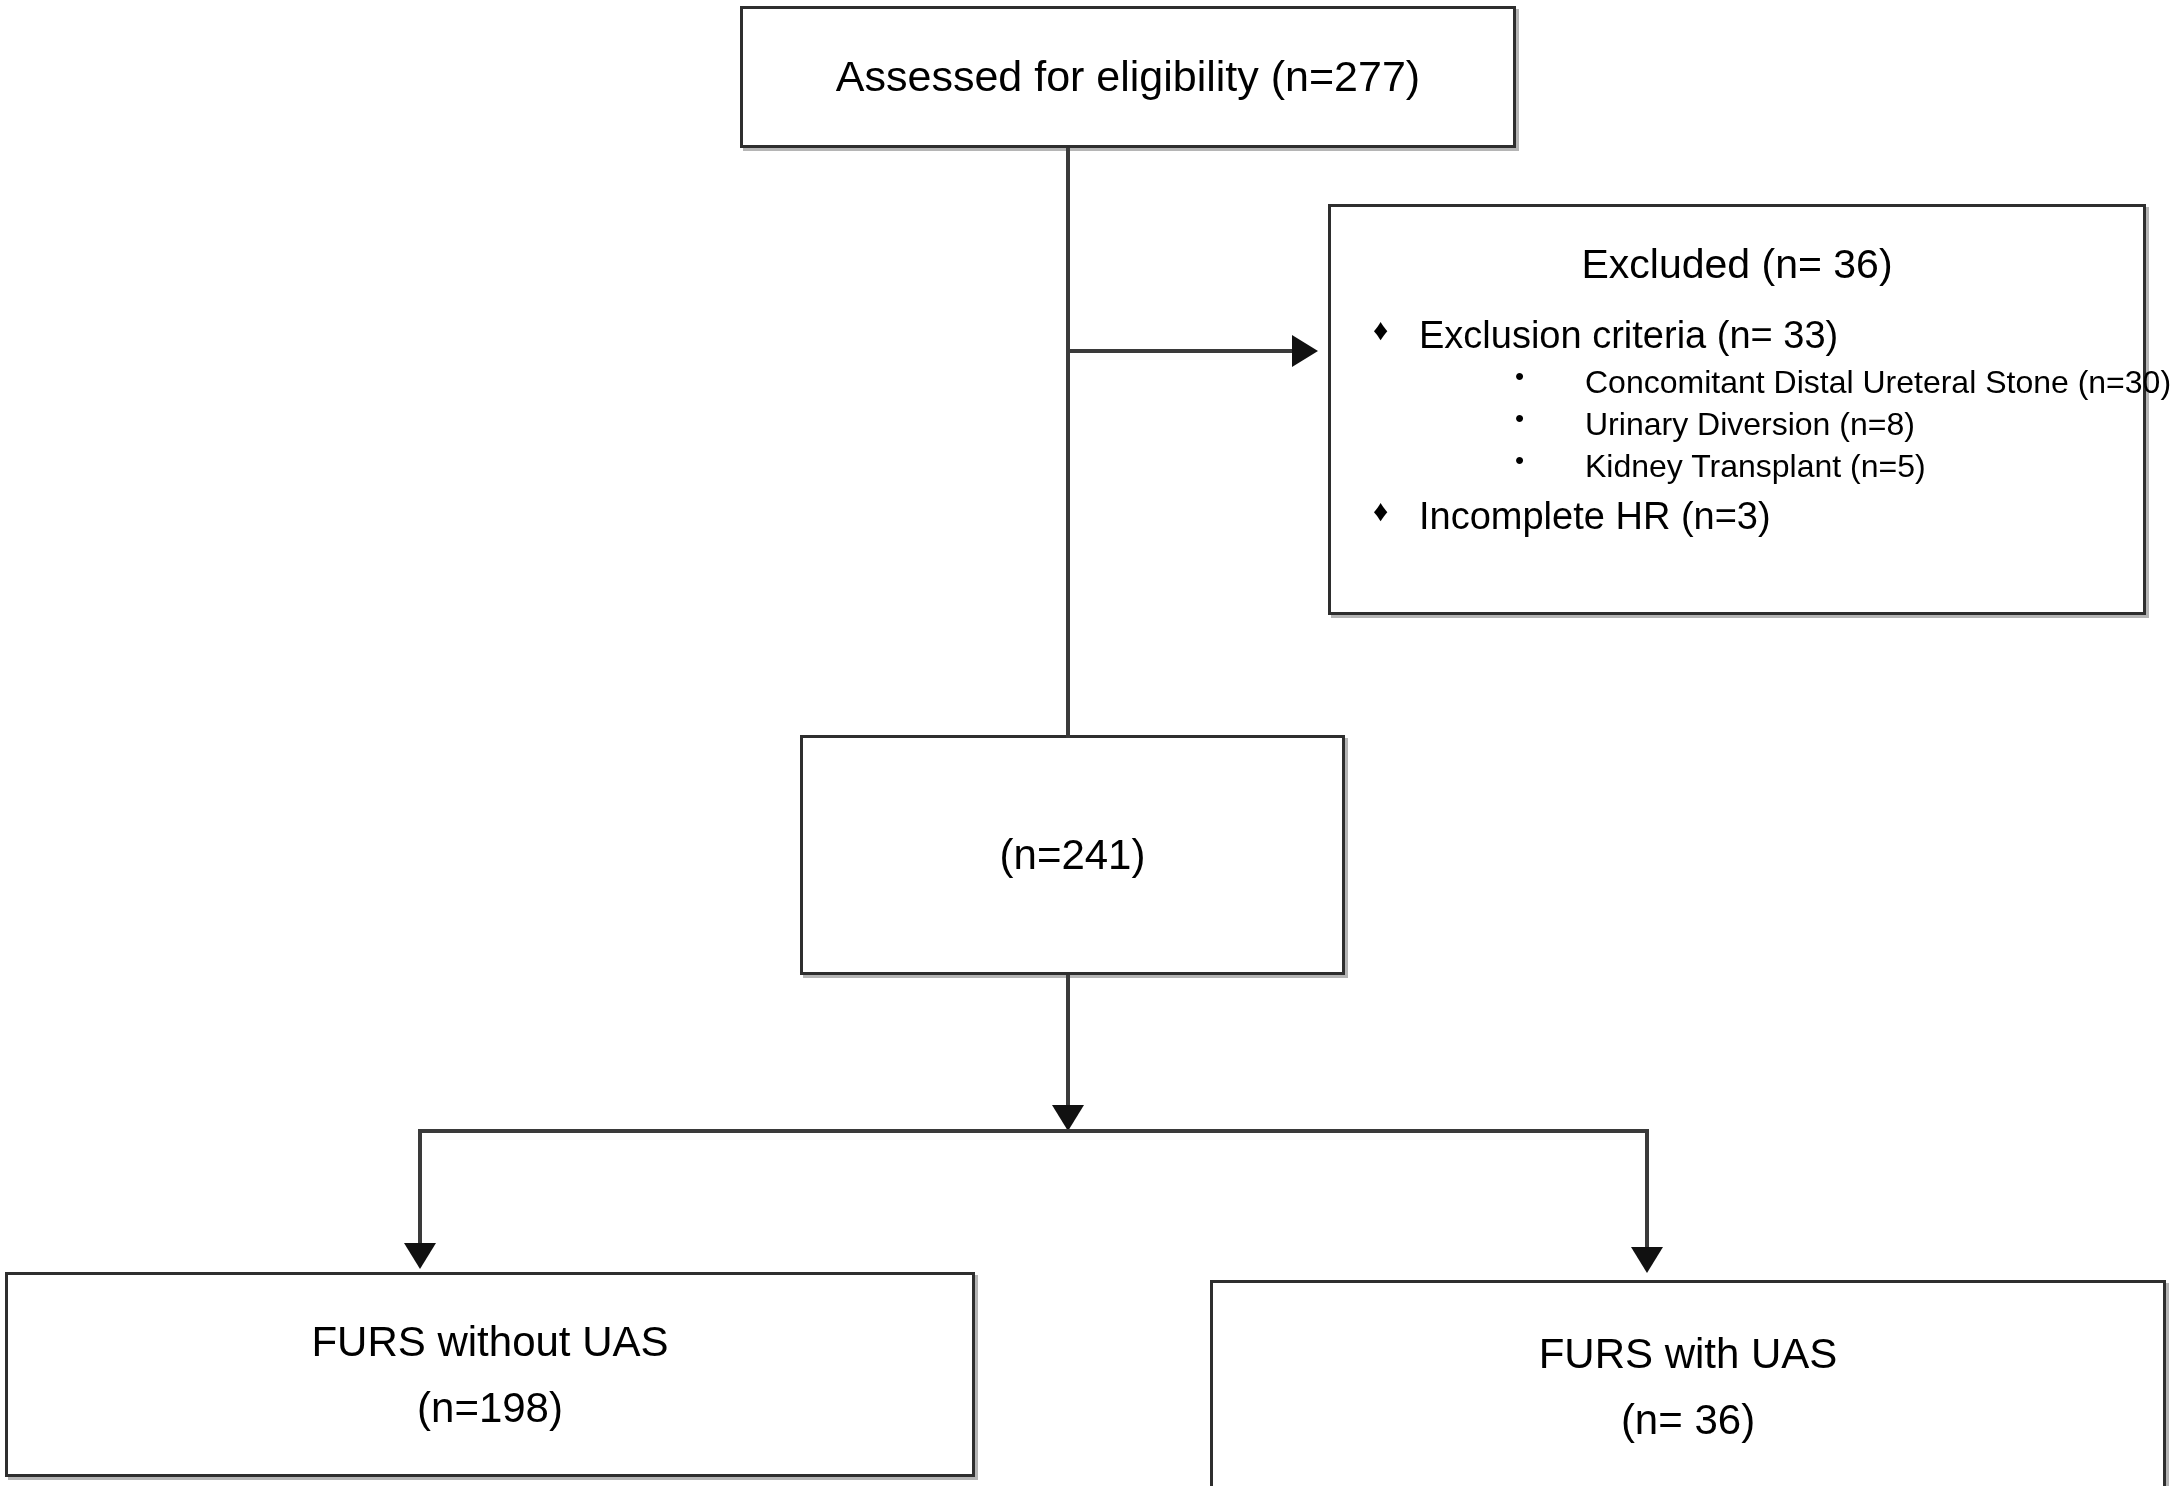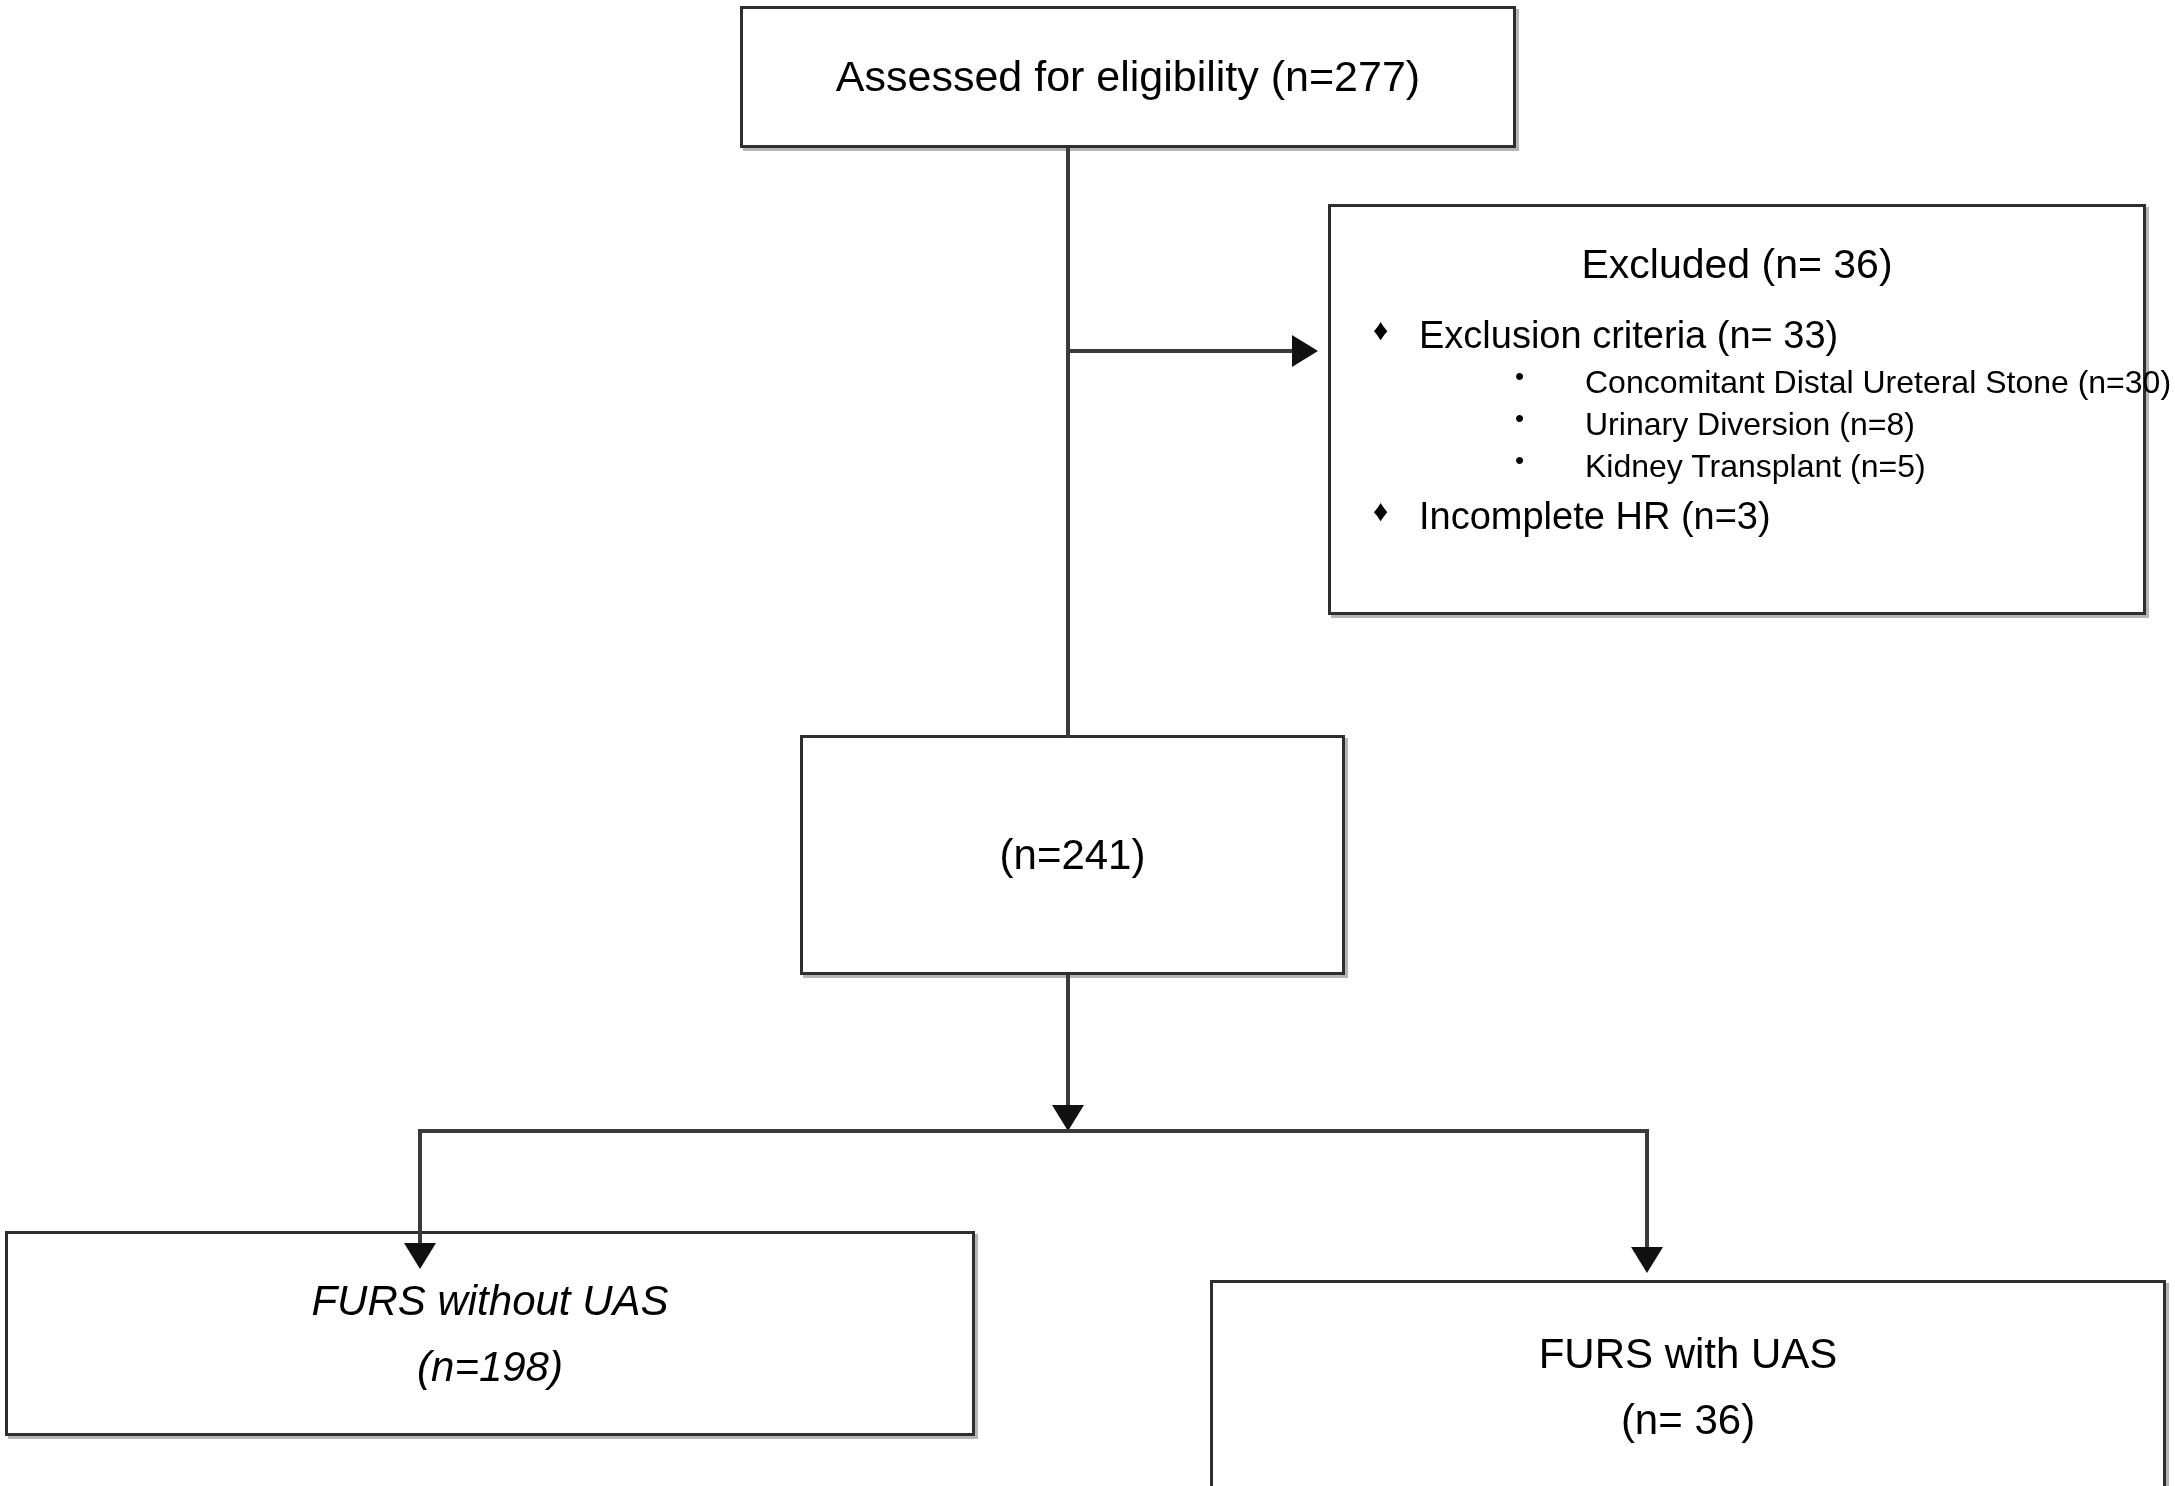--- a/index.html
+++ b/index.html
@@ -60,22 +60,22 @@
     margin-bottom: 18px;
   }
 
   #box-analyzed {
     left: 800px;  top: 735px;
     width: 545px; height: 240px;
   }
   #box-analyzed .node-line { font-size: 42px; line-height: 1.32; }
 
   #box-furs-without {
-    left: 5px;    top: 1231px;
-    width: 970px; height: 205px; font-style: italic;
+    left: 5px;    top: 1272px;
+    width: 970px; height: 205px;
   }
   #box-furs-with {
     left: 1210px; top: 1280px;
     width: 956px; height: 213px; text-align: center;
   }
   #box-furs-without .node-line,
   #box-furs-with .node-line { font-size: 42px; line-height: 1.55; }
 
   
   .bullet-list {

